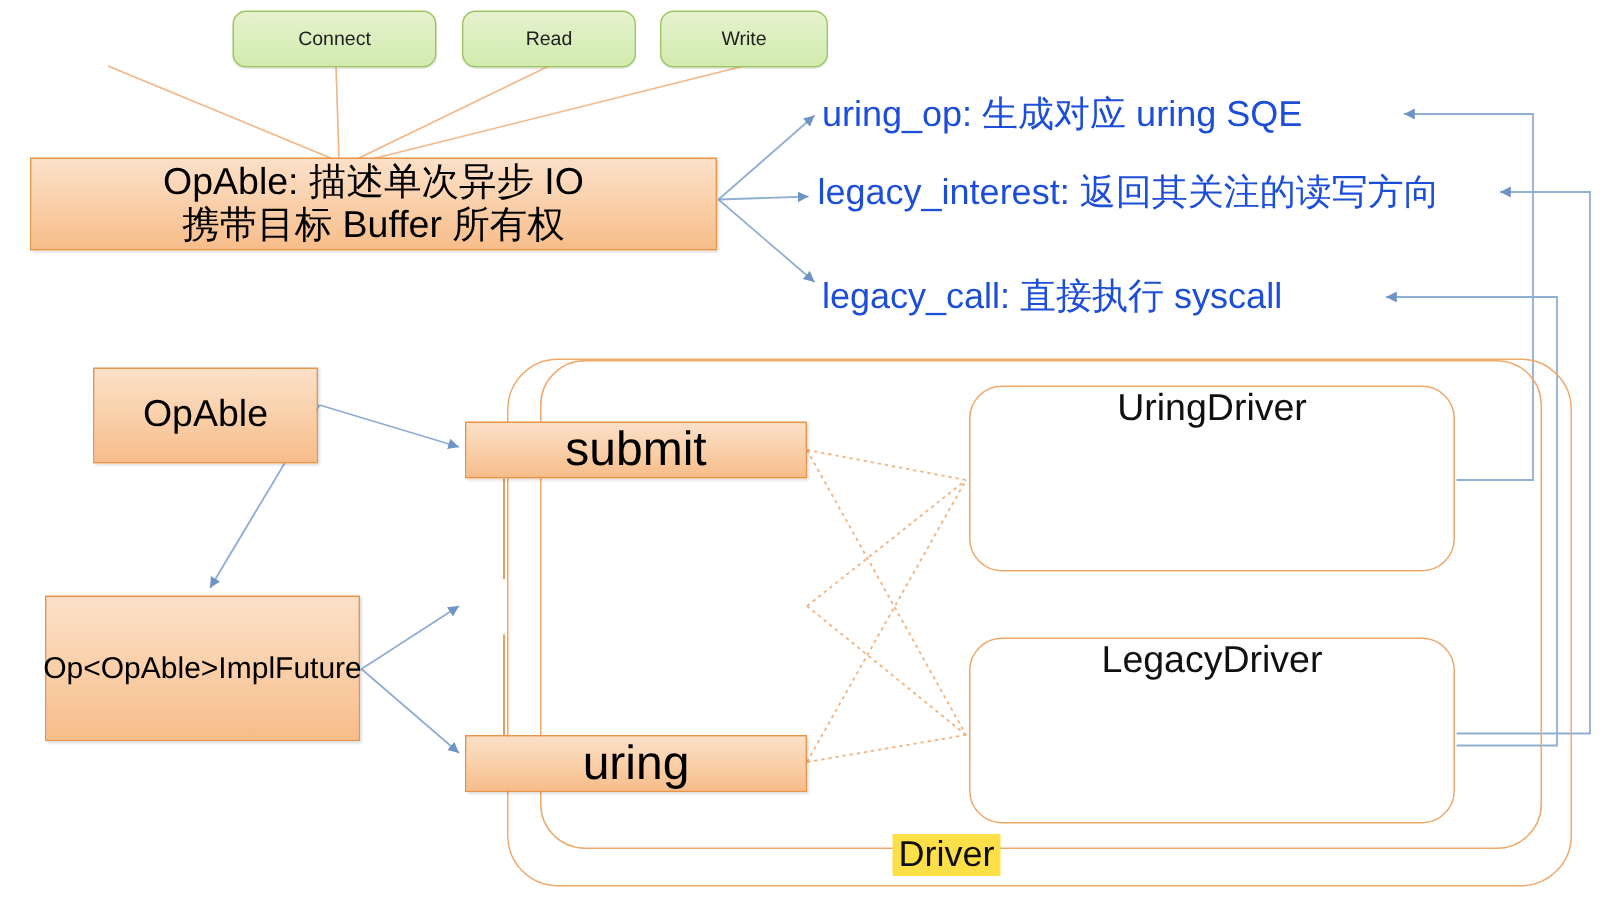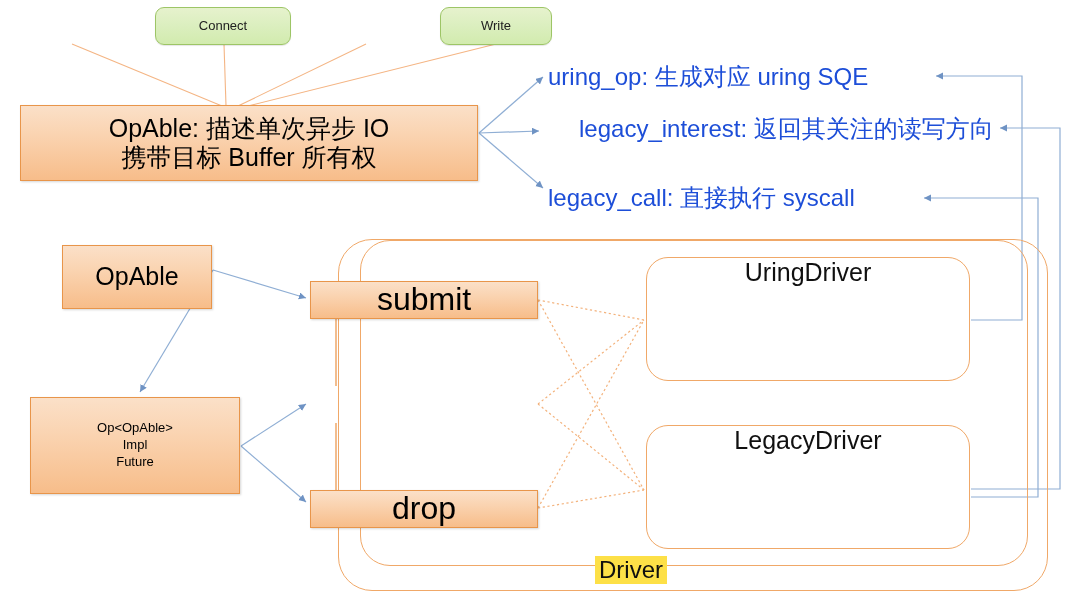--- a/index.html
+++ b/index.html
@@ -59,22 +59,21 @@
   .big-title {
     font-size: 25px;
   }
   .mid-title {
     font-size: 25px;
   }
   .method-box {
     font-size: 32px;
   }
   .impl-box {
-    font-size: 13px;
-    flex-direction: column;
+    font-size: 20px;
     line-height: 1.3;
   }
 
   
   .driver-card {
     position: absolute;
     box-sizing: border-box;
     background: #ffffff;
     border: 1.4px solid #f0a868;
     border-radius: 22px;
@@ -176,51 +175,54 @@
     </g>
 
     <g stroke="#8faed4" stroke-width="1.2" fill="none" marker-end="url(#ar-blue)">
       <path d="M971,497 L1038,497 L1038,198 L924,198"></path>
     </g>
   </svg>
 
   <div class="node op-chip" style="left:155px; top:7px; width:136px; height:38px;">
     <span>Connect</span>
   </div>
+  <div class="node op-chip" style="left:308px; top:7px; width:116px; height:38px;">
+    <span>Read</span>
+  </div>
   <div class="node op-chip" style="left:440px; top:7px; width:112px; height:38px;">
     <span>Write</span>
   </div>
 
-  <div class="node orange-box big-title" style="left:20px; top:105px; width:458px; height:76px; flex-direction:column;">
+  <div class="node orange-box big-title" style="left:20px; top:105px; width:458px; height:62px; flex-direction:column;">
     <span>OpAble: 描述单次异步 IO</span>
     <span>携带目标 Buffer 所有权</span>
   </div>
 
   <div class="text-label" style="left:548px; top:65px;">uring_op: 生成对应 uring SQE</div>
-  <div class="text-label" style="left:545px; top:117px;margin-left:34px;">legacy_interest: 返回其关注的读写方向</div>
+  <div class="text-label" style="left:545px; top:117px;">legacy_interest: 返回其关注的读写方向</div>
   <div class="text-label" style="left:548px; top:186px;">legacy_call: 直接执行 syscall</div>
 
   <div class="group-shell" style="left:338px; top:239px; width:710px; height:352px;"></div>
   <div class="driver-shell" style="left:360px; top:240px; width:668px; height:326px;"></div>
 
   <div class="node orange-box mid-title" style="left:62px; top:245px; width:150px; height:64px;">
     <span>OpAble</span>
   </div>
 
   <div class="node orange-box impl-box" style="left:30px; top:397px; width:210px; height:97px;">
     <span>Op&lt;OpAble&gt;</span>
     <span>Impl</span>
     <span>Future</span>
   </div>
 
   <div class="node orange-box method-box" style="left:310px; top:281px; width:228px; height:38px;">
     <span>submit</span>
   </div>
   <div class="node orange-box method-box" style="left:310px; top:490px; width:228px; height:38px;">
-    <span>drop</span>
+    <span>uring</span>
   </div>
 
   <div class="driver-card" style="left:646px; top:257px; width:324px; height:124px;">
     <span>UringDriver</span>
   </div>
   <div class="driver-card" style="left:646px; top:425px; width:324px; height:124px;">
     <span>LegacyDriver</span>
   </div>
 
   <div class="group-caption" style="left:595px; top:556px;">Driver</div>

